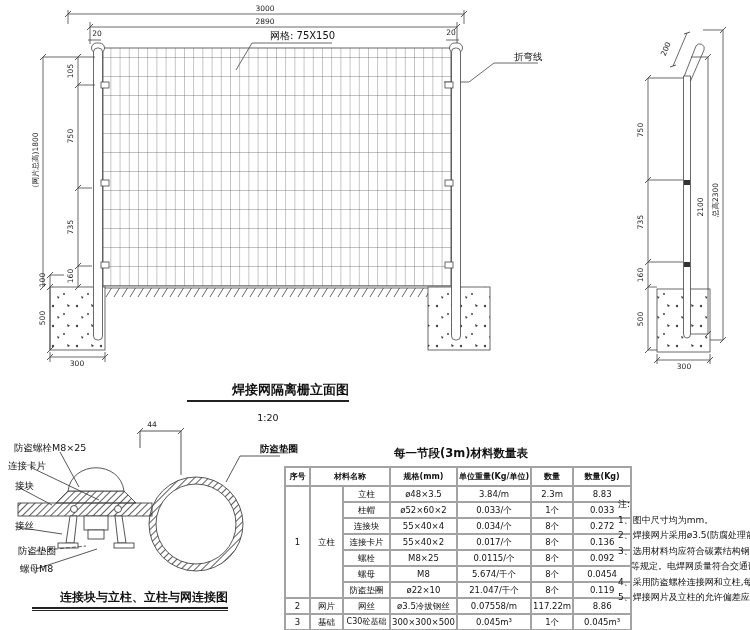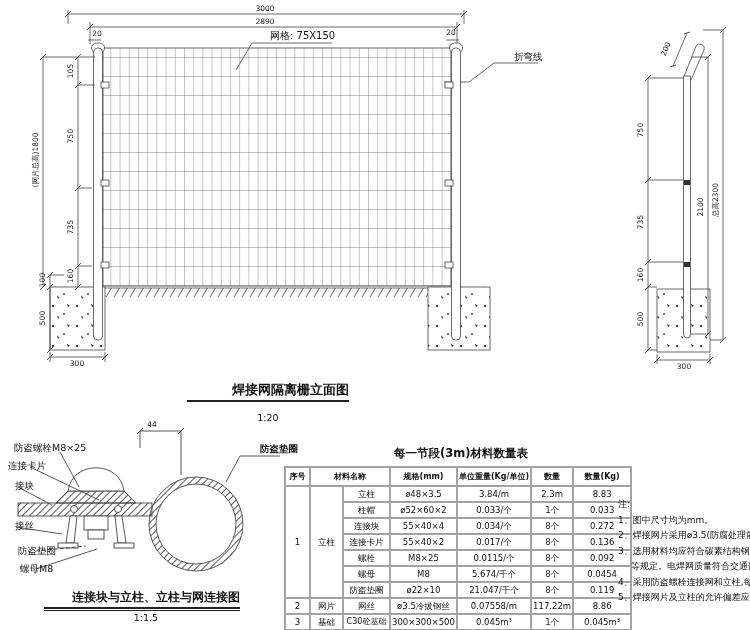--- a/index.html
+++ b/index.html
@@ -209,22 +209,21 @@
 
 <span class="dim" style="left:152px;top:425px">44</span>
 <span class="lbl" style="left:-4px;top:443px">防盗螺栓M8×25</span>
 <span class="lbl" style="left:-10px;top:461px">连接卡片</span>
 <span class="lbl" style="left:-3px;top:481px">接块</span>
 <span class="lbl" style="left:-3px;top:521px">接丝</span>
 <span class="lbl" style="left:0px;top:546px">防盗垫圈</span>
 <span class="lbl" style="left:2px;top:564px">螺母M8</span>
 <span class="lbl" style="left:242px;top:444px;font-weight:bold">防盗垫圈</span>
 
-<div class="title dbl" style="left:44px;top:589px;width:196px;font-size:12px">连接块与立柱、立柱与网连接图</div>
-<div class="scale" style="left:48px;top:612px;width:196px">1:1.5</div>
+<div class="title dbl" style="left:32px;top:589px;width:196px;font-size:12px">连接块与立柱、立柱与网连接图</div>
 
 <div class="tbl-title" style="left:461px;top:446px">每一节段(3m)材料数量表</div>
 <table class="mat">
   <colgroup>
         <col style="width:25px">
         <col style="width:33px">
         <col style="width:47px">
         <col style="width:64px">
         <col style="width:70px">
         <col style="width:38px">

